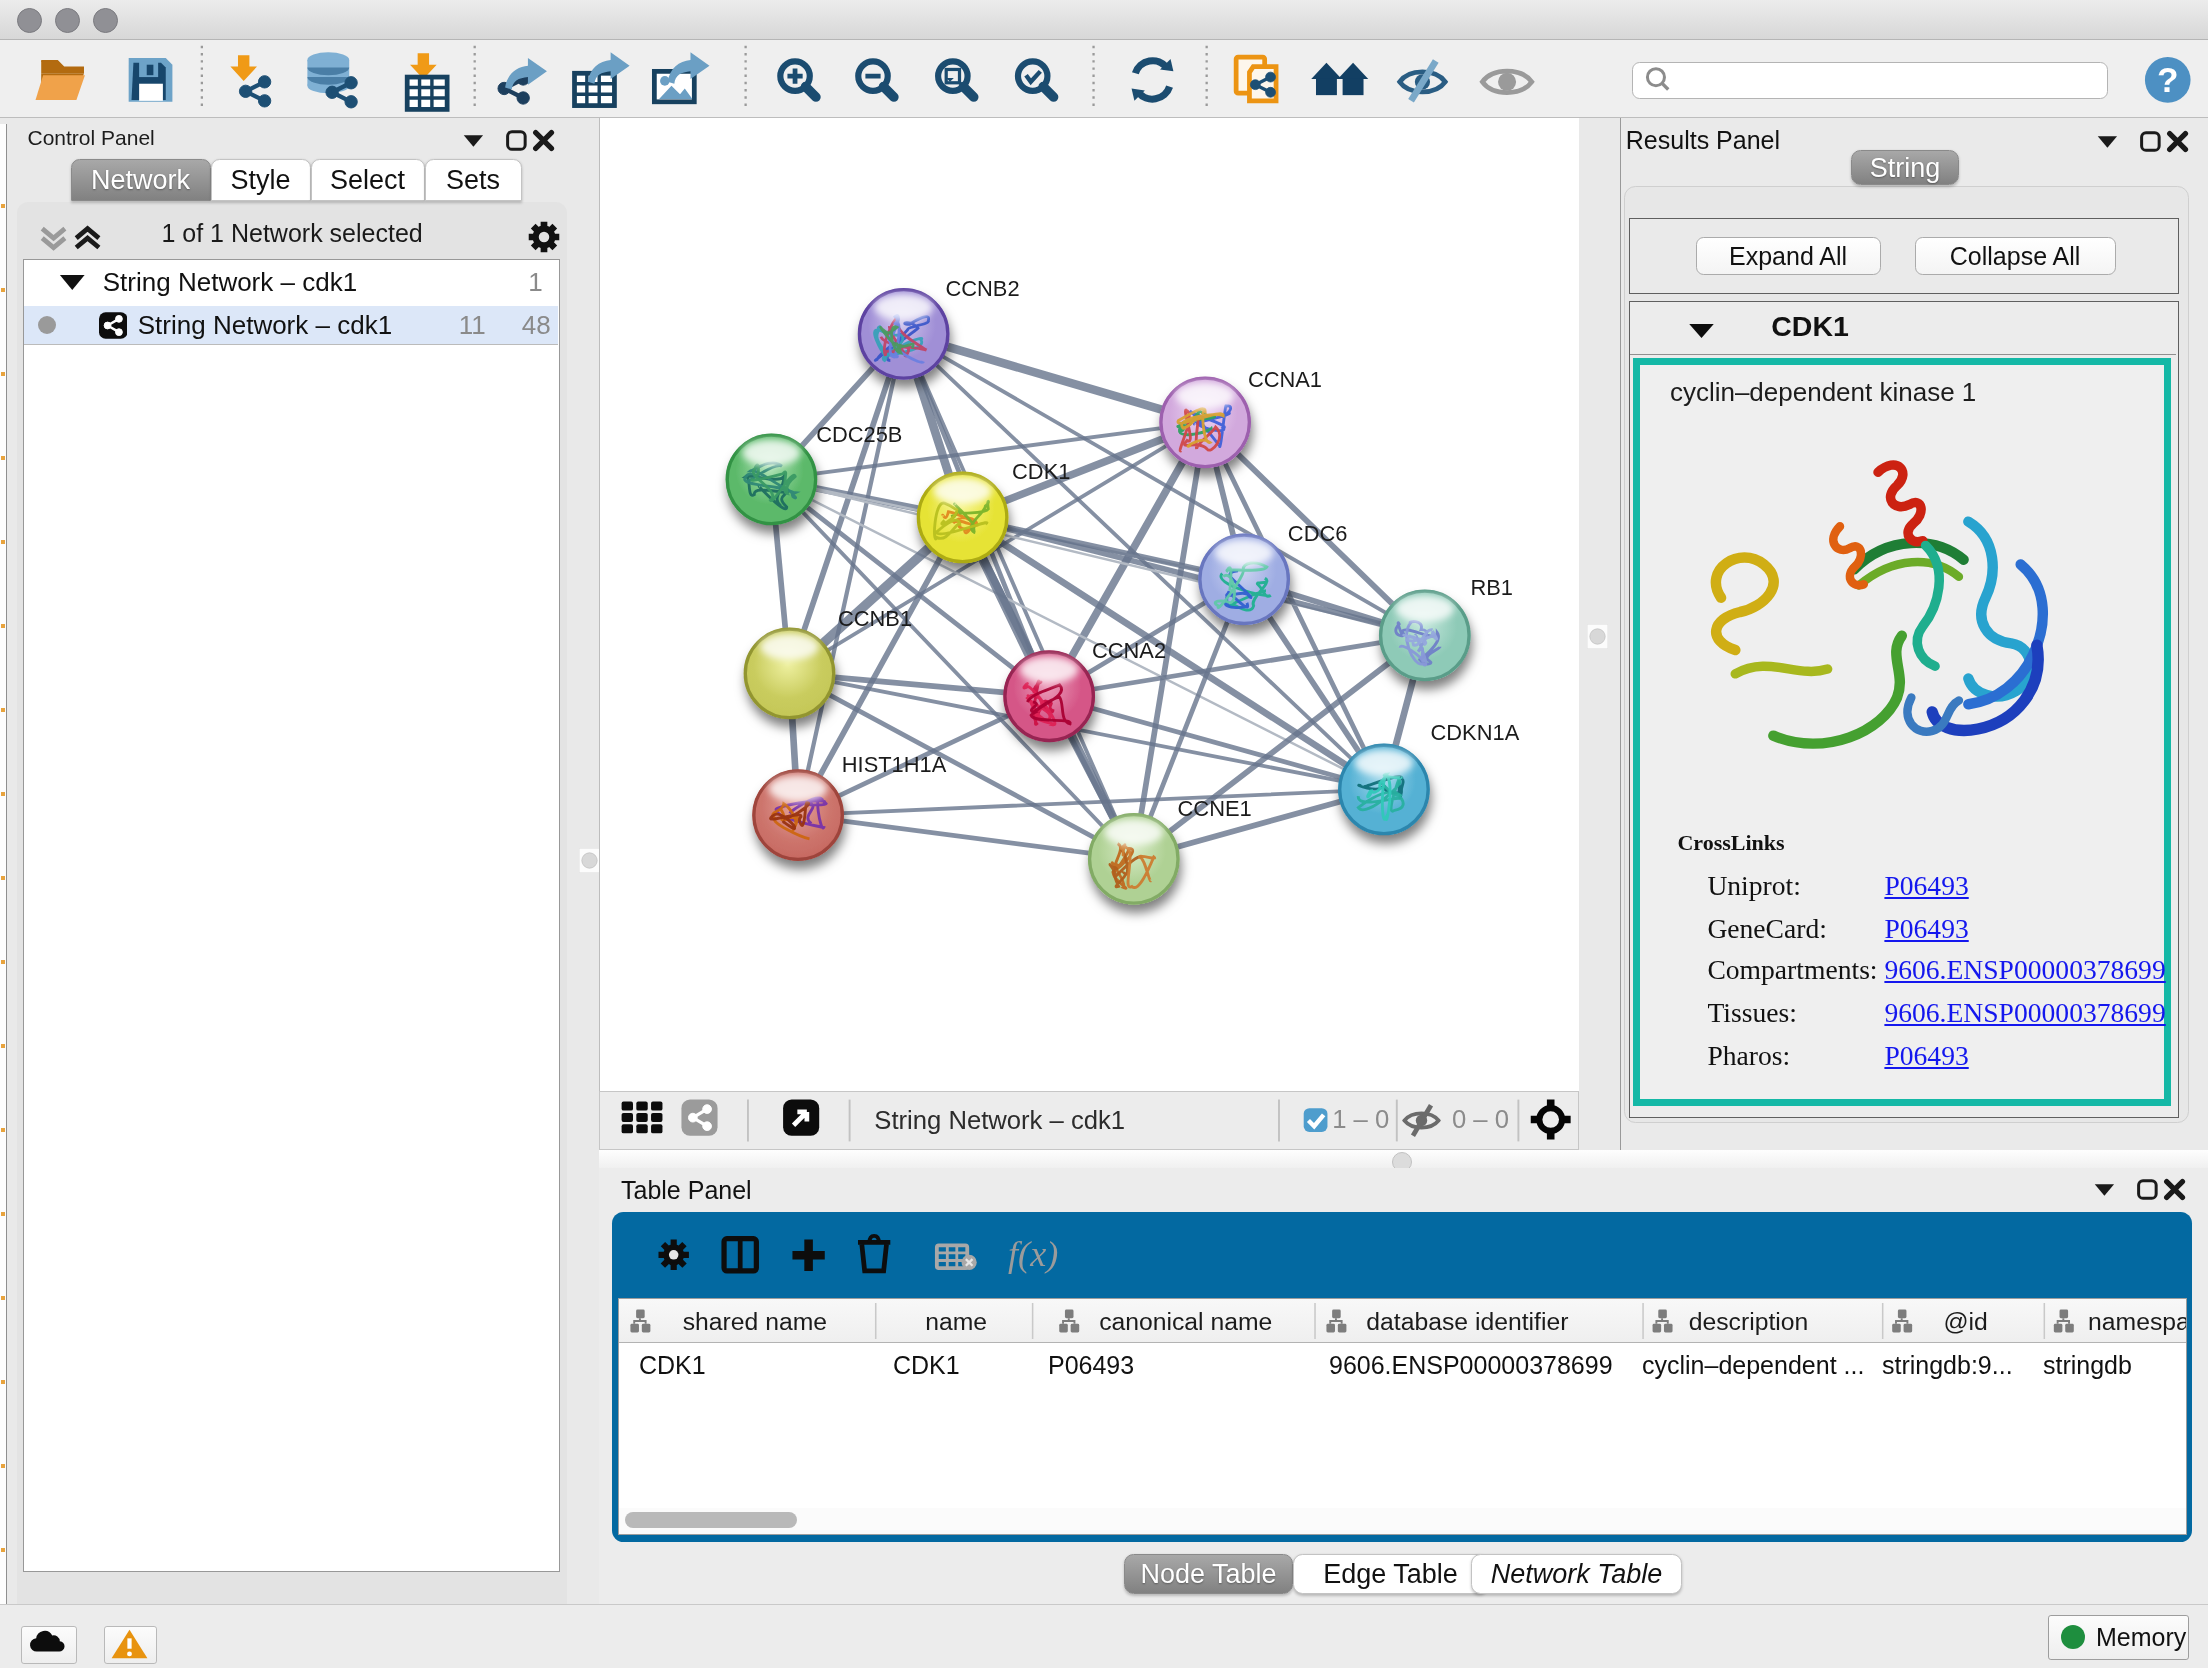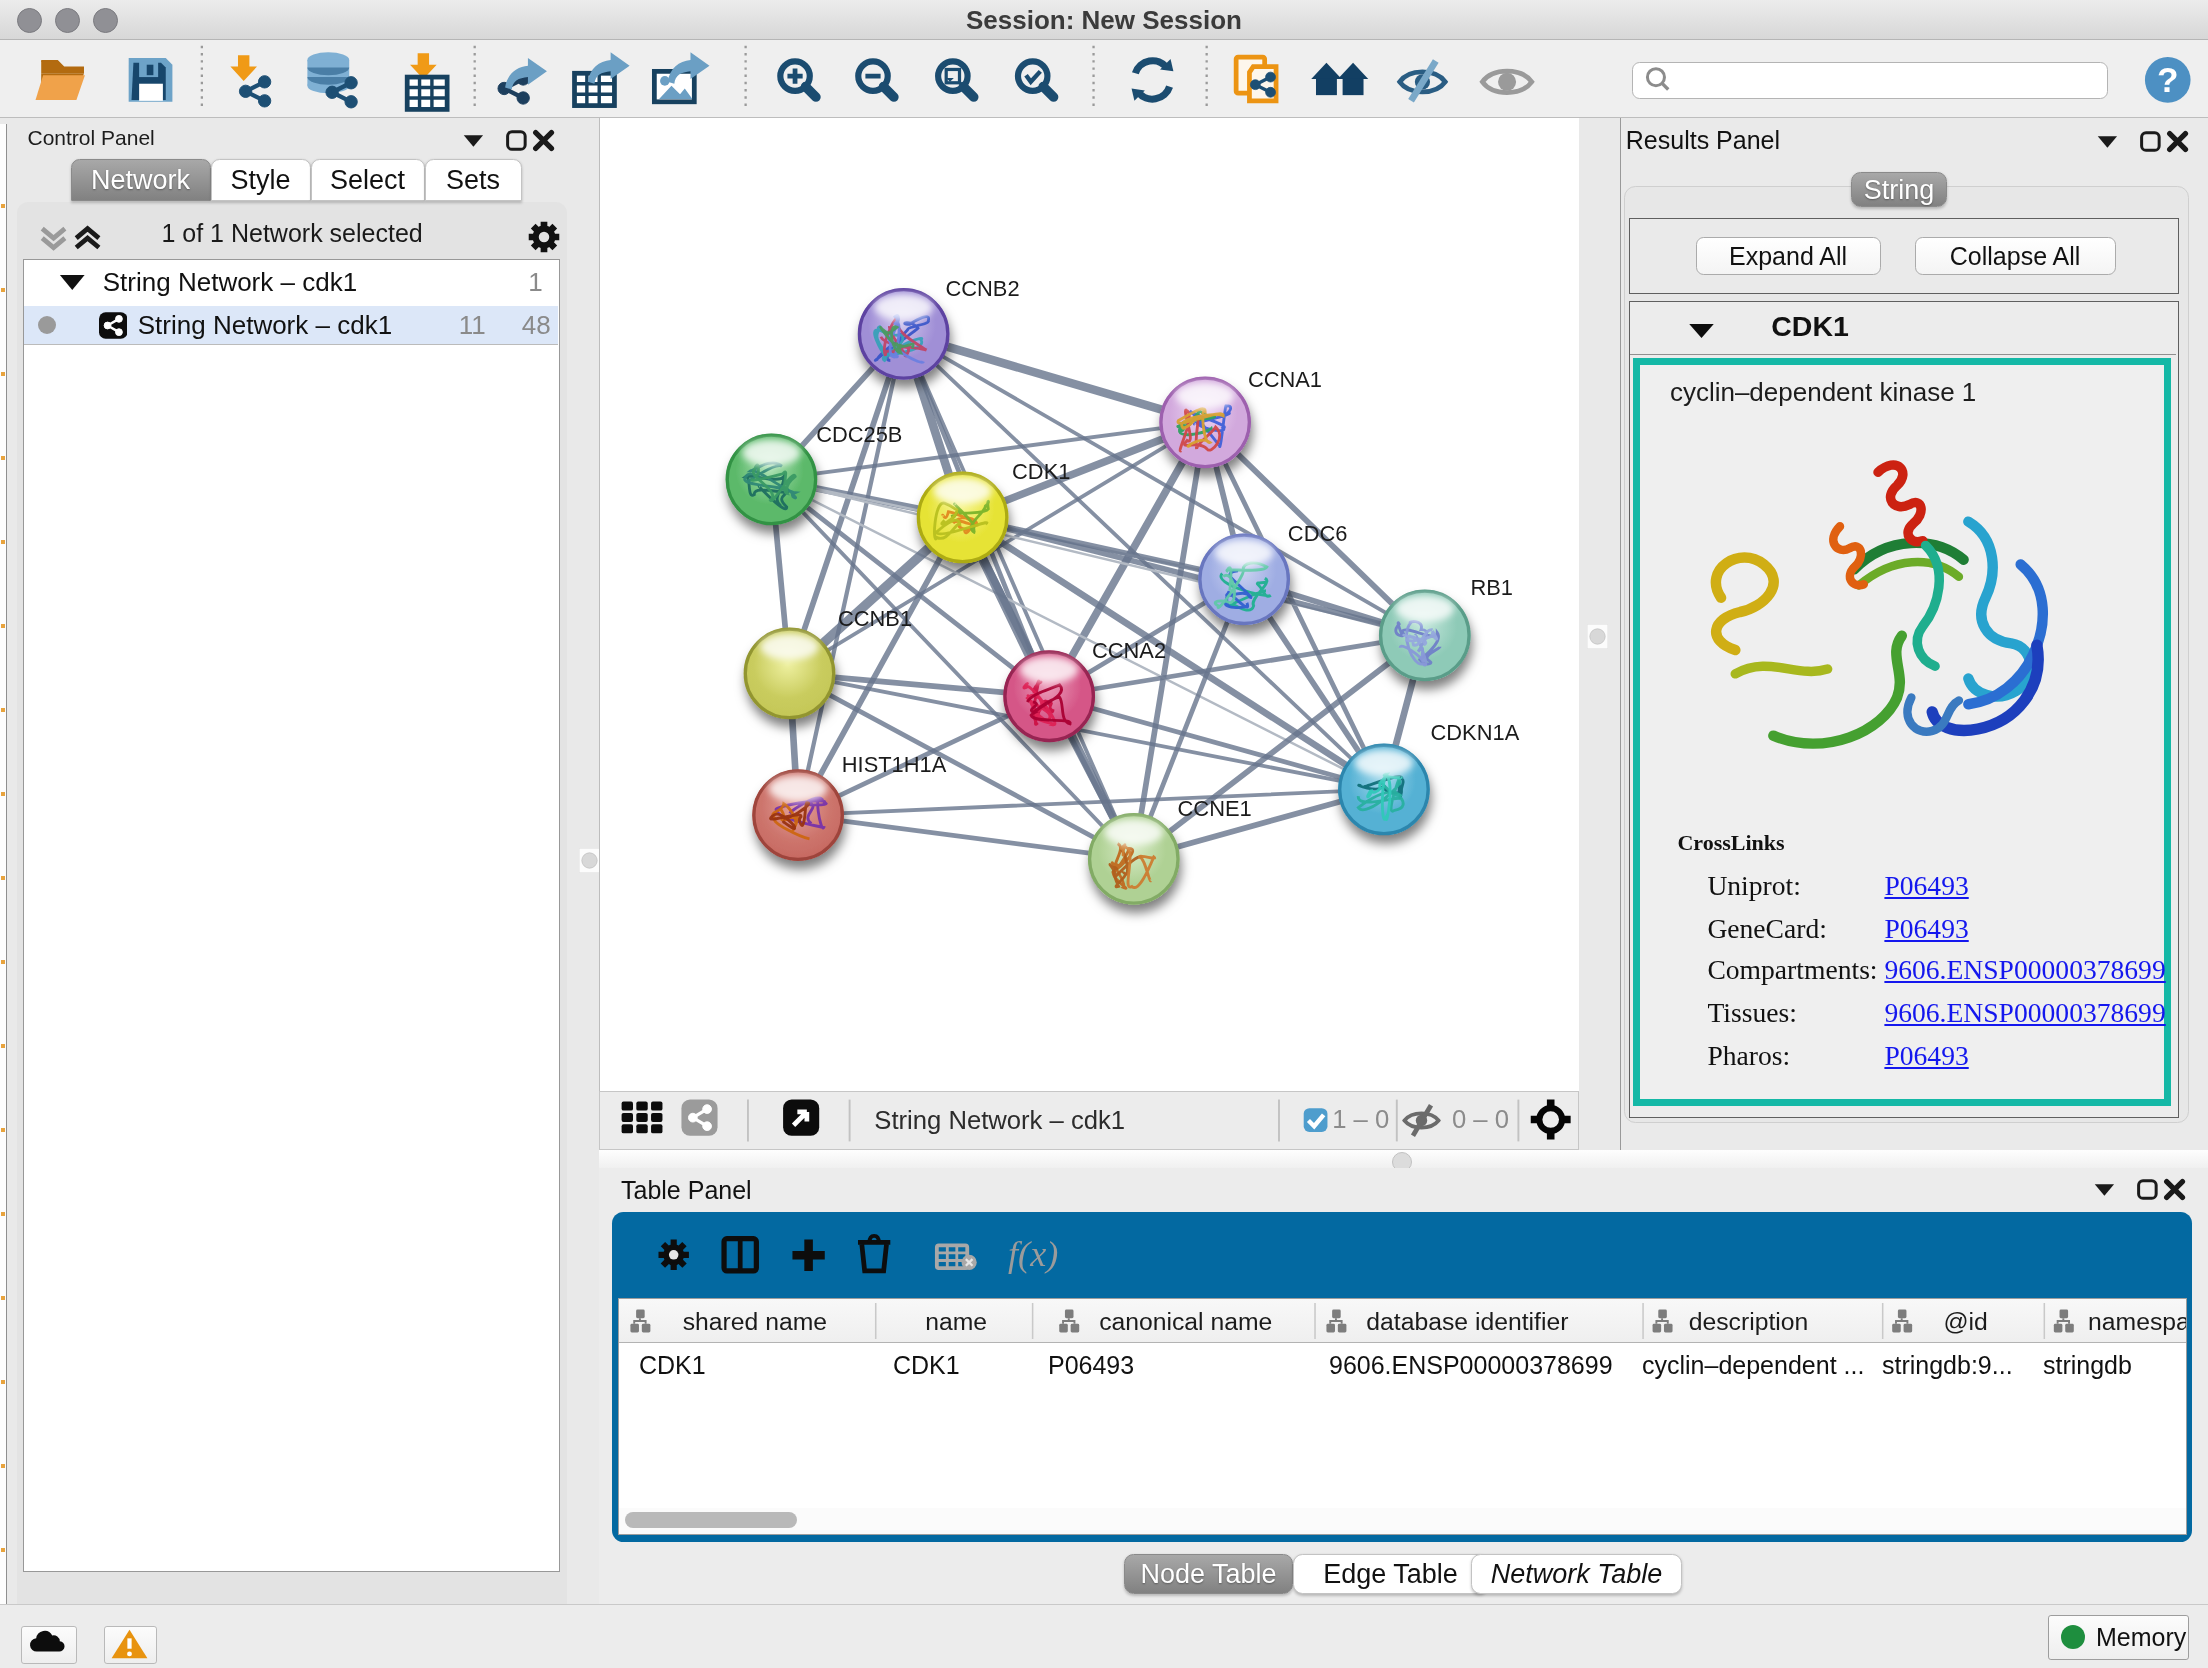--- a/index.html
+++ b/index.html
@@ -52,21 +52,20 @@
 </head>
 <body>
   <div class="abs" style="left:0;top:124px;width:6.7px;height:1545px;background:#fdfdfd;border-right:1.9px solid #8f8f8f;">
     <div style="position:absolute;left:1px;top:0;width:3.8px;height:100%;
       background:repeating-linear-gradient(180deg, transparent 0px, transparent 80px, #e8a33d 80px, #e8a33d 84px);"></div>
   </div>
   <div class="abs" id="titlebar">
     <div class="tl" style="left:17px;"></div>
     <div class="tl" style="left:55px;"></div>
     <div class="tl" style="left:93px;"></div>
-    <div id="wtitle">Session: New Session</div>
   </div>
   <div class="abs" id="toolbar">
   <svg width="2208" height="77" viewBox="0 0 2322 81">
     <defs>
       <g id="shareg">
         <circle cx="-11" cy="0" r="6.5"></circle>
           <circle cx="9" cy="-10" r="6.5"></circle>
           <circle cx="9" cy="10" r="6.5"></circle>
         <path d="M-11,0 L9,-10 M-11,0 L9,10" stroke-width="4.5" fill="none"></path>
       </g>
@@ -555,21 +554,21 @@
     <span style="position:absolute;left:793px;top:1.9px;width:20px;height:20px;border-radius:50%;
       background:#dcdcdc;border:1px solid #c2c2c2;"></span>
   </div>
   <div class="abs" id="rpanel">
     <span style="position:absolute;left:4.8px;top:7.6px;font-size:25px;color:#111;">Results Panel</span>
     <svg class="winbtns" style="left:468px;top:12.4px;" width="124" height="23" viewBox="0 0 130 24">
       <path d="M10,6 l22,0 l-11,13 z" fill="#1a1a1a"></path>
       <rect x="60" y="2" width="20" height="20" rx="5" fill="none" stroke="#1a1a1a" stroke-width="3.4"></rect>
       <path d="M92,3 l18,18 M110,3 l-18,18" stroke="#1a1a1a" stroke-width="6" stroke-linecap="round"></path>
     </svg>
-    <div class="tab tabsel" style="left:230px;top:54px;width:96px;height:35px;line-height:34px;font-size:27px;border-radius:9.5px 9.5px 9.5px 9.5px;text-align:center;">String</div>
+    <div class="tab tabsel" style="left:230px;top:32px;width:108px;height:35px;line-height:34px;font-size:27px;border-radius:9.5px 9.5px 9.5px 9.5px;text-align:center;">String</div>
     <div style="position:absolute;left:2.9px;top:68px;width:565px;height:937px;background:#e7e7e7;
       border:1px solid #cfcfcf;border-radius:11.4px;"></div>
     <div class="rbox" style="left:7.6px;top:100px;width:550px;height:76px;border-color:#5f5f5f;background:#eaeaea;">
       <div class="btn" style="left:66px;top:18px;width:185px;height:38px;line-height:36px;font-size:25px;">Expand All</div>
       <div class="btn" style="left:285px;top:18px;width:201px;height:38px;line-height:36px;font-size:25px;">Collapse All</div>
     </div>
     <div class="rbox" style="left:7.6px;top:183px;width:550px;height:817px;border-color:#5f5f5f;background:#ececec;">
       <svg style="position:absolute;left:58px;top:21px;" width="27" height="17" viewBox="0 0 28 18">
         <path d="M1,1 h26 l-13,15 z" fill="#0d0d0d"></path>
       </svg>

